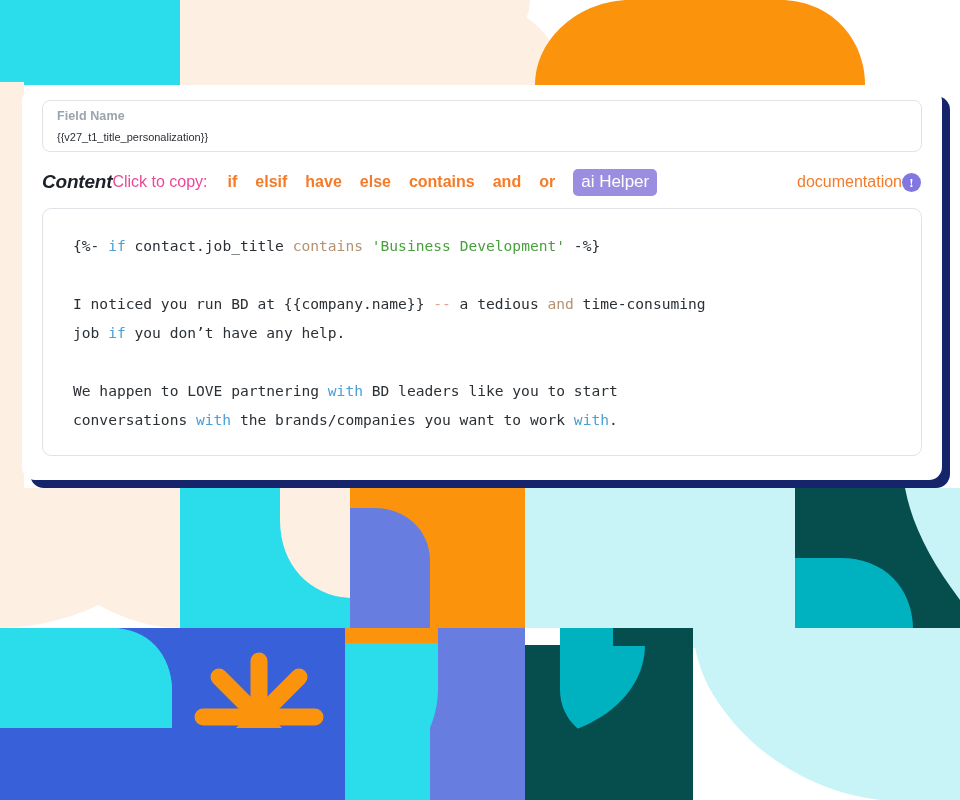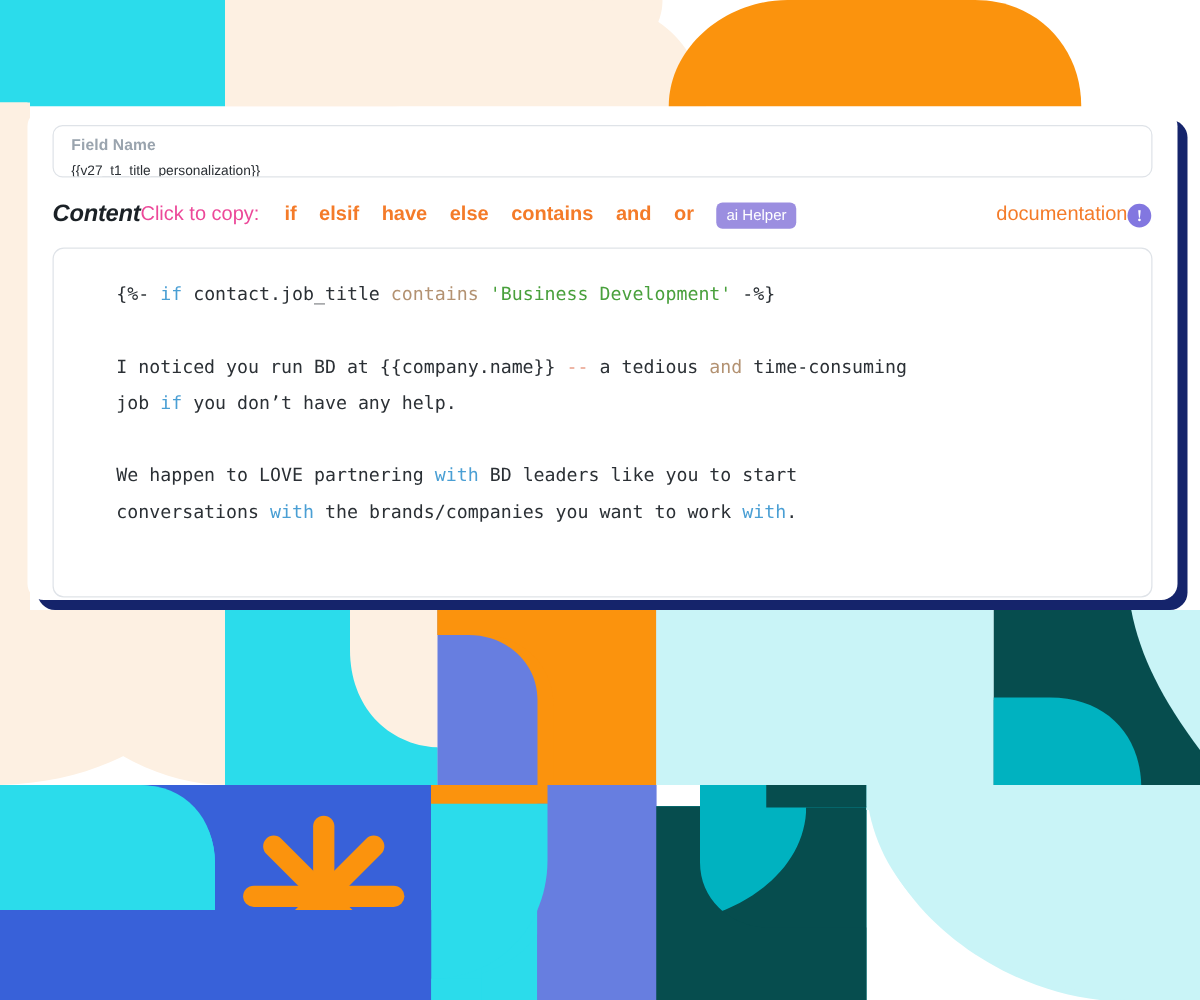--- a/index.html
+++ b/index.html
@@ -23,21 +23,21 @@
     position:absolute; left:22px; top:88px; width:920px; height:392px;
     background:#ffffff; border-radius:13px; z-index:2;
     overflow:hidden;
   }
 
   
   .field-row{
     display:flex; gap:42px; padding:12px 20px 0 20px;
   }
   .field{
-    flex:1 1 0; height:42px;
+    flex:1 1 0; height:52px;
     border:1px solid #dfe3e8; border-radius:8px;
     background:#fff; padding:8px 14px 0 14px;
     display:flex; flex-direction:column; justify-content:flex-start;
   }
   .field-label{
     font-size:12.5px; font-weight:700; color:#9aa4ae; letter-spacing:.1px;
     line-height:14px;
   }
   .field-value{
     font-size:11px; color:#2b3035; line-height:22px; margin-top:3px;
@@ -56,34 +56,34 @@
     font-size:16px; color:#ec4899; 
   }
   .chips{ display:flex; align-items:center; gap:0; margin-left:11px; }
   .chip{
     font-size:16px; font-weight:700; color:#f47b29;
     padding:0 9px; cursor:pointer; white-space:nowrap;
   }
   .chip.ai{
     background:#9b8ee0; color:#ffffff; font-weight:400;
     border-radius:5px; padding:3px 8px 4px 8px; margin-left:9px;
-    font-size:12px;
+    font-size:17px;
   }
   .toolbar-right{ margin-left:auto; display:flex; align-items:center; padding-right:1px;}
   .doc-link{ font-size:16px; color:#f47b29; cursor:pointer; }
   .info-icon{
     width:19px; height:19px; border-radius:50%; background:#8277e0;
     color:#fff; font-size:13px; font-weight:700; line-height:19px;
     text-align:center; font-family:"Liberation Serif", serif; cursor:pointer;
   }
 
   
   .code-wrap{
     margin:14px 20px 0 20px; border:1px solid #dfe3e8; border-radius:9px;
-    height:280px; background:#fff; overflow:hidden;padding-left:20px;
+    height:248px; background:#fff; overflow:hidden;
   }
   .code{
     font-family:"DejaVu Sans Mono", monospace;
     font-size:14.6px; line-height:29px; color:#2b3035;
     padding:22px 0 0 30px; white-space:pre;
   }
   .kw-if    { color:#4a9fd4; }
   .kw-tan   { color:#b39272; }
   .kw-str   { color:#49a03c; }
   .kw-dash  { color:#e9a08a; }

